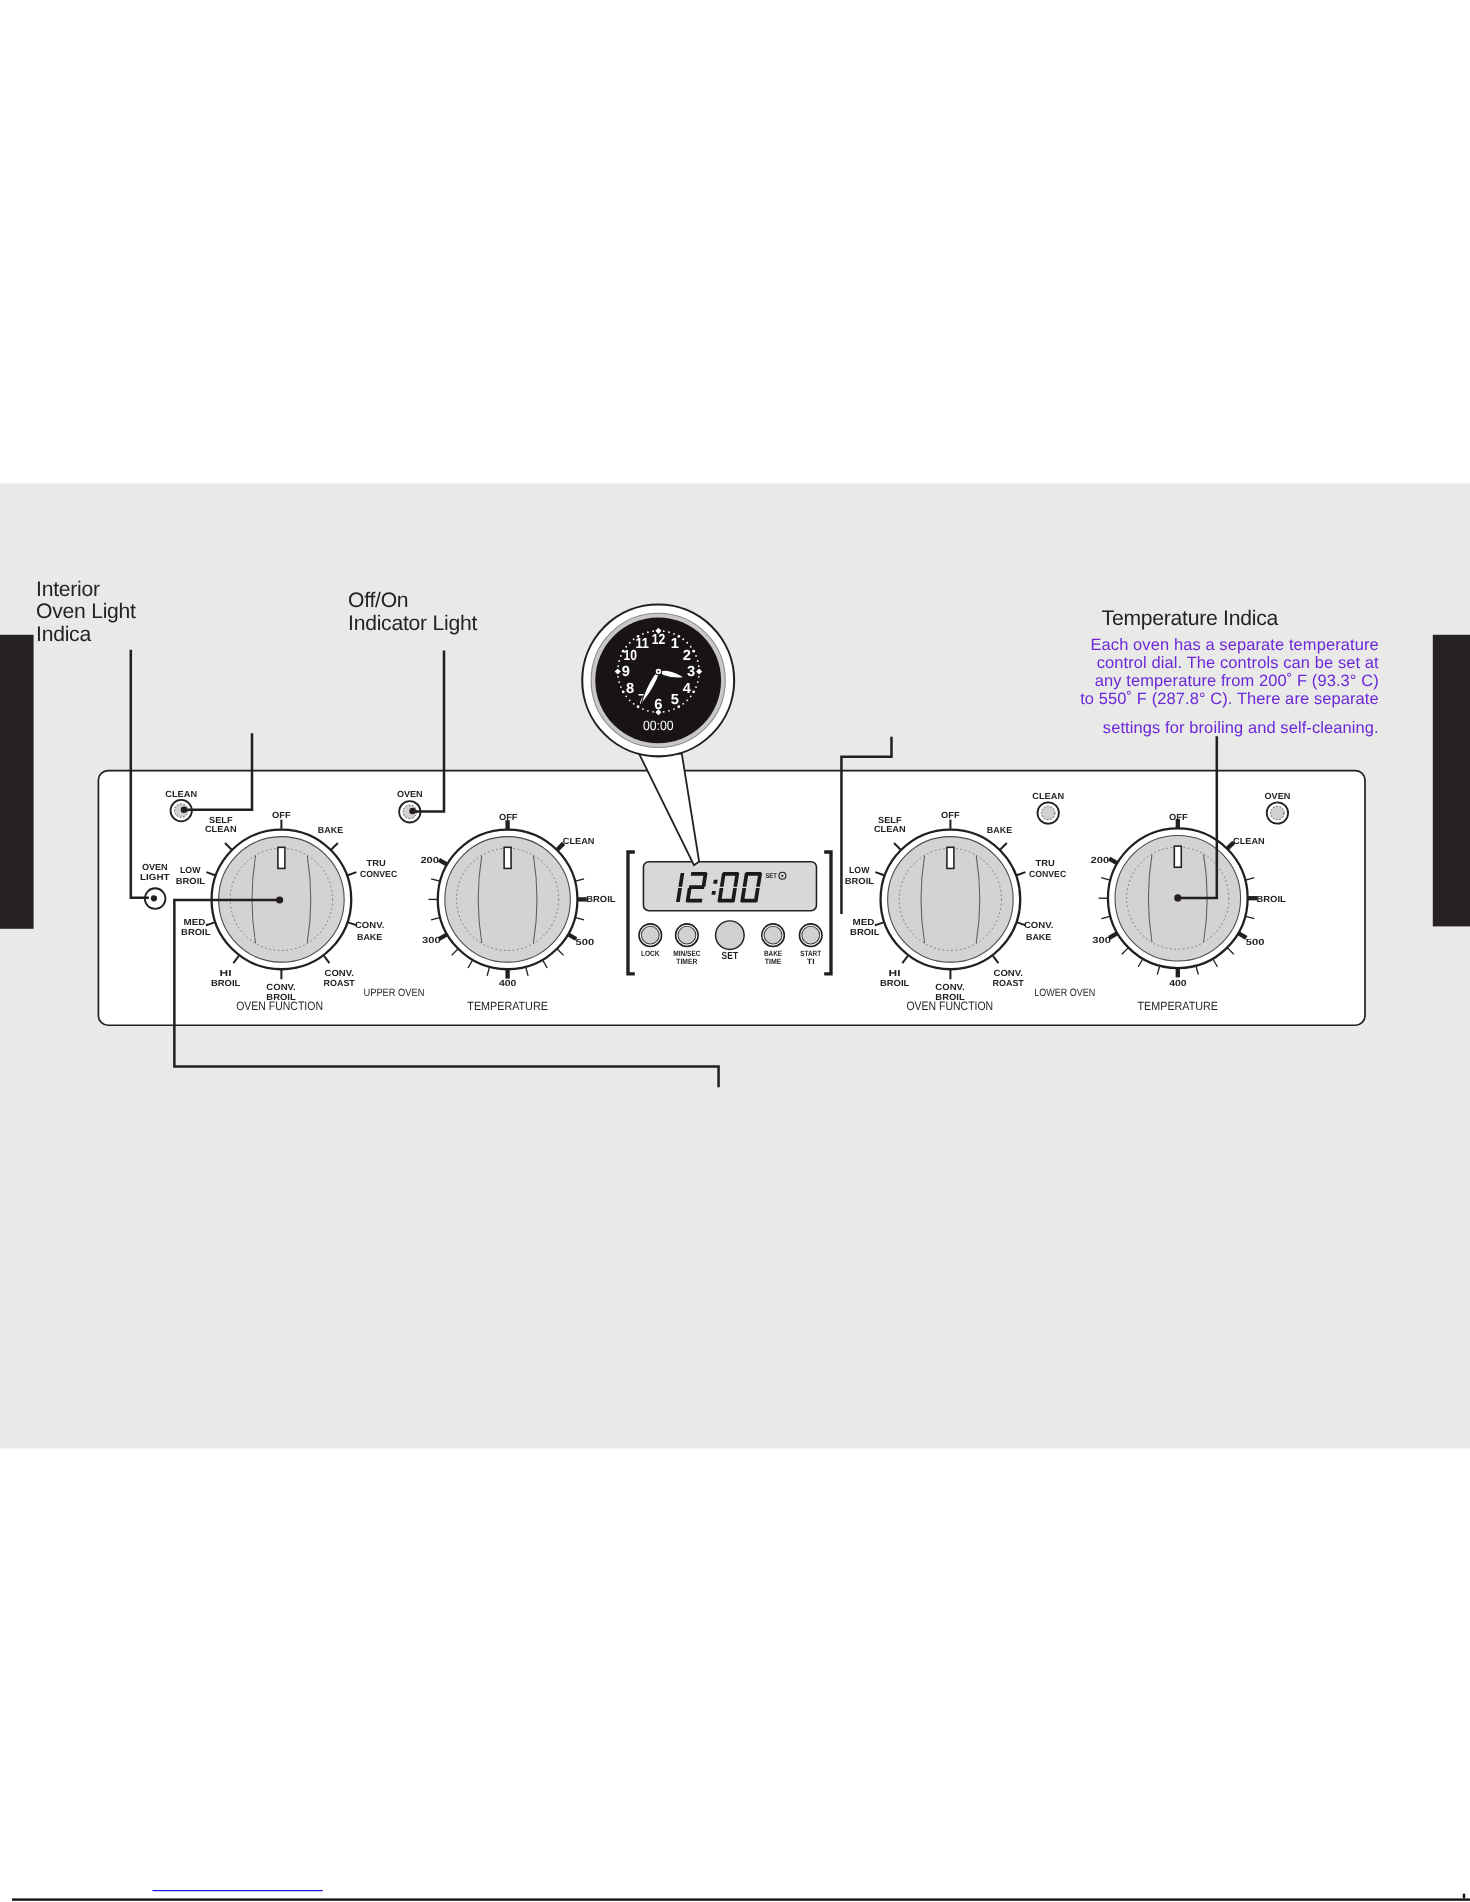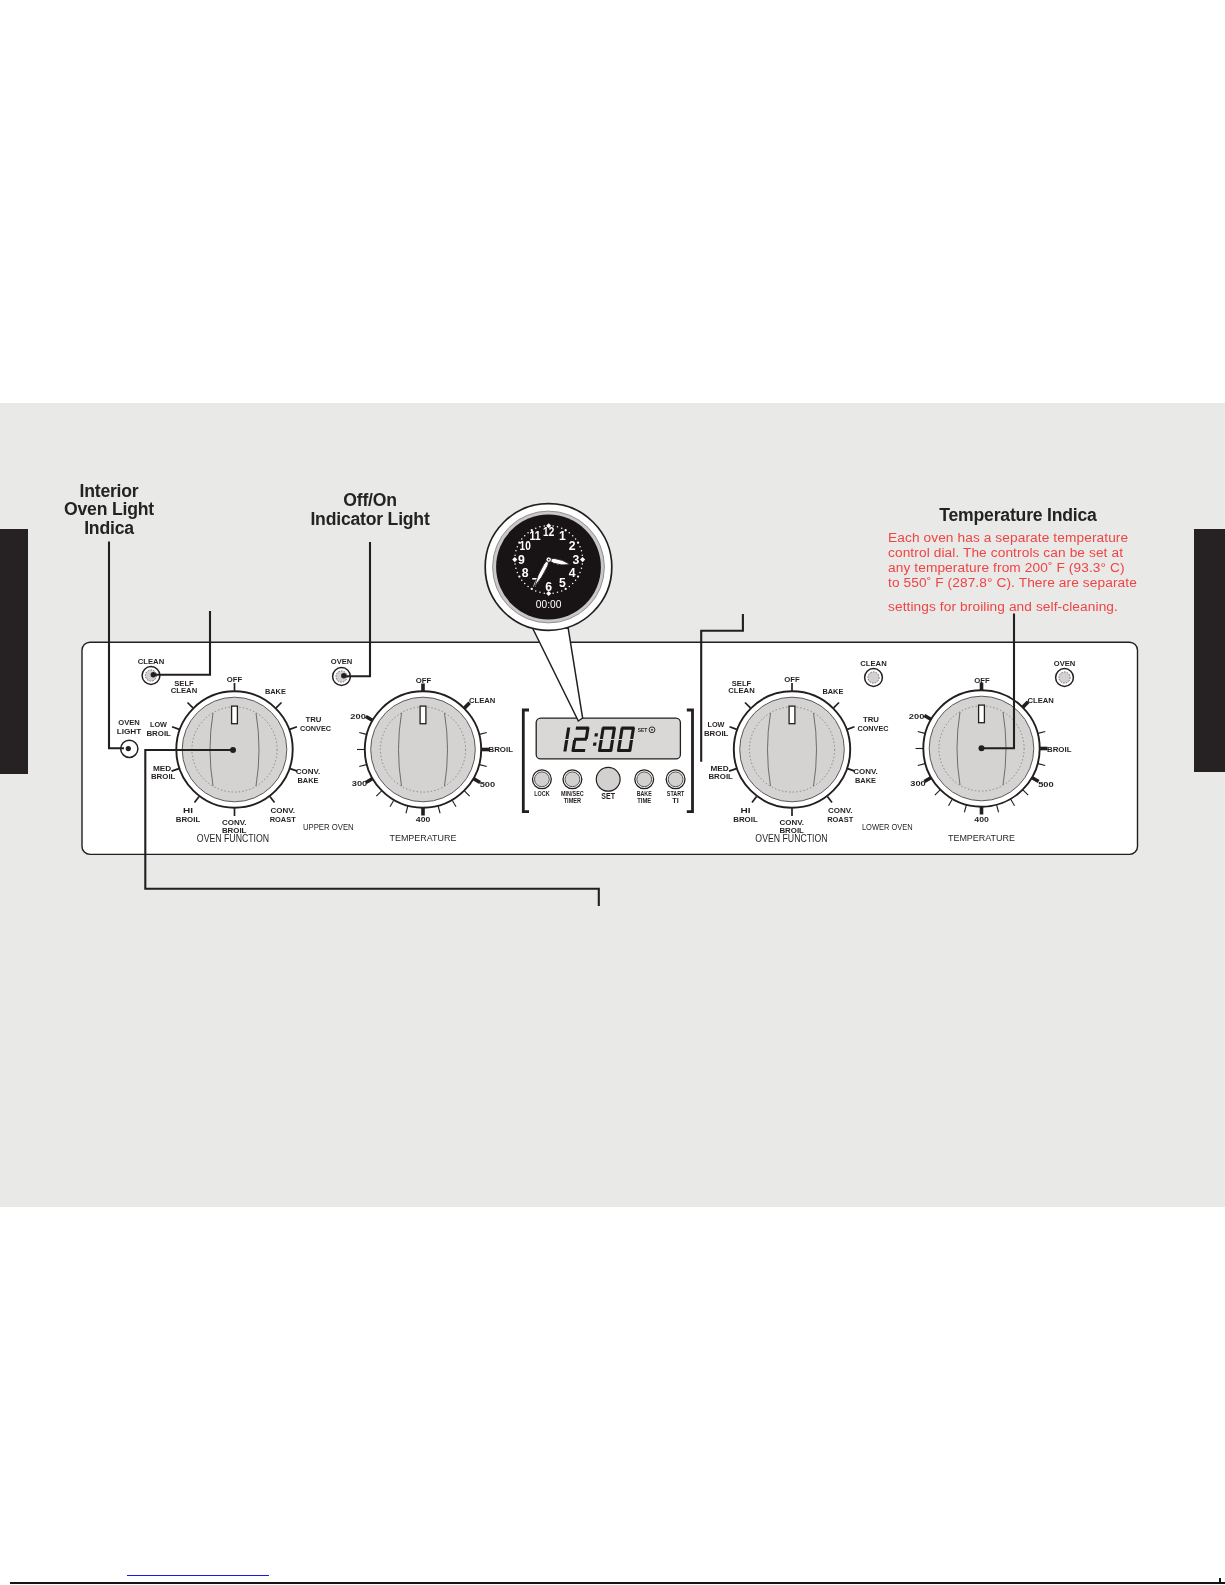--- a/index.html
+++ b/index.html
@@ -1,19 +1,19 @@
 <!DOCTYPE html>
 <html><head><meta charset="utf-8">
 <style>
 html,body{margin:0;padding:0;background:#fff}
 #page{position:relative;width:1225px;height:1585px;background:#fff;overflow:hidden;font-family:"Liberation Sans",sans-serif}
 .band{position:absolute;left:0;top:403px;width:1225px;height:804px;background:#e9e9e8}
 .bar{position:absolute;background:#262223}
-.lbl{position:absolute;font-weight:bold;font-size:17.6px;line-height:18.7px;color:#232323;text-align:center;letter-spacing:-0.2px}
-.para{position:absolute;font-size:13.7px;line-height:15.2px;color:#ef4444;text-align:left;letter-spacing:0.1px}
+.lbl{position:absolute;font-weight:normal;font-size:17.6px;line-height:18.7px;color:#232323;letter-spacing:-0.2px}
+.para{position:absolute;font-size:13.7px;line-height:15.2px;color:#6d28d9;text-align:right;letter-spacing:0.1px}
 </style></head>
 <body>
 <div id="page">
 <div class="band"></div>
 <div class="bar" style="left:0;top:529px;width:28px;height:245px"></div>
 <div class="bar" style="left:1194px;top:529px;width:31px;height:243px"></div>
 <div class="lbl" style="left:30px;top:481.5px;width:158px">Interior<br>Oven Light<br>Indica</div>
 <div class="lbl" style="left:290px;top:491px;width:160px">Off/On<br>Indicator Light</div>
 <div class="lbl" style="left:918px;top:505.5px;width:200px">Temperature Indica</div>
 <div class="para" style="left:888px;top:529.5px;width:261px">Each oven has a separate temperature<br>control dial. The controls can be set at<br>any temperature from 200˚ F (93.3° C)<br>to 550˚ F (287.8° C). There are separate</div>

